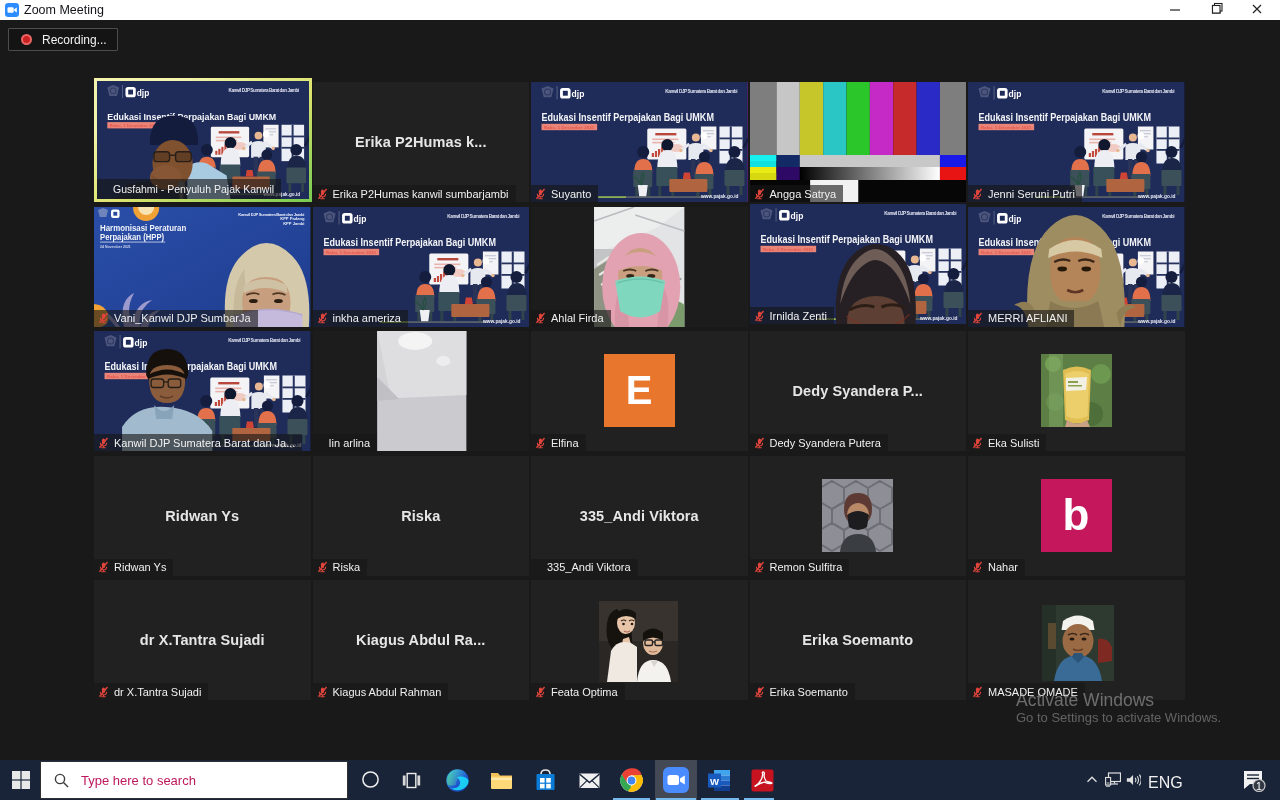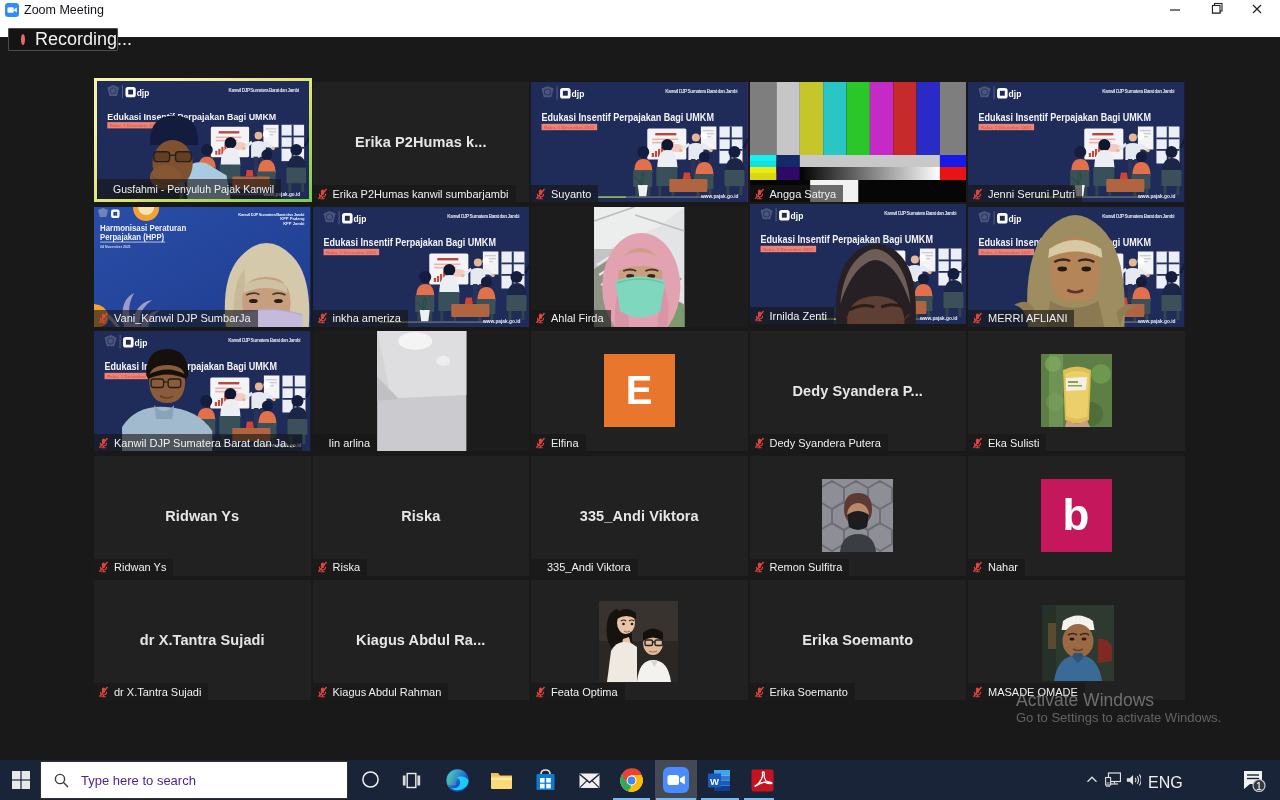--- a/index.html
+++ b/index.html
@@ -1,45 +1,45 @@
 <!DOCTYPE html>
 <html><head>
 <meta charset="utf-8">
 <style>
   html,body{margin:0;padding:0;width:1280px;height:800px;overflow:hidden;background:#191919;
     font-family:"Liberation Sans",sans-serif;}
   .abs{position:absolute;}
   
-  #titlebar{position:absolute;left:0;top:0;width:1280px;height:37px;background:#ffffff;}
+  #titlebar{position:absolute;left:0;top:0;width:1280px;height:20px;background:#ffffff;}
   #titlebar .tname{position:absolute;left:24px;top:3px;font-size:12.5px;color:#12131a;}
   
   #recbtn{position:absolute;left:8px;top:28px;width:108px;height:21px;border:1px solid #4d4d4d;
     background:#141414;border-radius:1px;display:flex;align-items:center;}
   #recbtn .dot{width:11px;height:11px;border-radius:50%;background:#c82121;border:2px solid #e66;
     margin-left:12px;box-sizing:border-box;}
-  #recbtn .rtxt{color:#f2f2f2;font-size:18px;margin-left:10px;text-align:right;}
+  #recbtn .rtxt{color:#f2f2f2;font-size:12px;margin-left:10px;text-align:right;}
   
   .tile{position:absolute;width:216.5px;height:120px;background:#212121;overflow:hidden;}
   .tile svg.vid{position:absolute;left:0;top:0;width:100%;height:100%;}
   .ctr{position:absolute;left:0;top:0;width:100%;height:120px;display:flex;align-items:center;
     justify-content:center;color:#e6e6e6;font-weight:bold;font-size:14.5px;letter-spacing:.1px;}
   .nm{position:absolute;left:0;bottom:0;height:17px;display:inline-flex;align-items:center;
     background:rgba(23,23,23,.62);color:#f0f0f0;font-size:11px;padding:0 7px 0 4px;white-space:nowrap;}
   .nm svg{margin-right:5px;flex:none;}
   .nm.noic{padding-left:16px;}
   .avatar{position:absolute;left:72.5px;top:23px;width:71px;height:73px;display:flex;
     align-items:center;justify-content:center;color:#fff;}
   
   #aw1{position:absolute;left:1016px;top:690px;font-size:17.5px;color:rgba(165,165,165,.6);}
   #aw2{position:absolute;left:1016px;top:710px;font-size:13px;color:rgba(160,160,160,.55);}
   
   #taskbar{position:absolute;left:0;top:760px;width:1280px;height:40px;background:#1a2438;}
   #search{position:absolute;left:40px;top:761px;width:308px;height:38px;background:#ffffff;
     box-sizing:border-box;border:1px solid #30302f;display:flex;align-items:center;}
-  #search .stx{color:#4c1d95;font-size:13px;margin-left:12px;}
+  #search .stx{color:#be185d;font-size:13px;margin-left:12px;}
   .tbico{position:absolute;top:768px;}
   .uline{position:absolute;top:798px;height:2px;background:#76b9ed;}
   #clock{position:absolute;left:1176px;top:805px;width:58px;text-align:center;color:#fff;
     font-size:11px;line-height:14px;}
 </style>
 </head>
 <body>
 
 <svg width="0" height="0" style="position:absolute">
 <defs>

